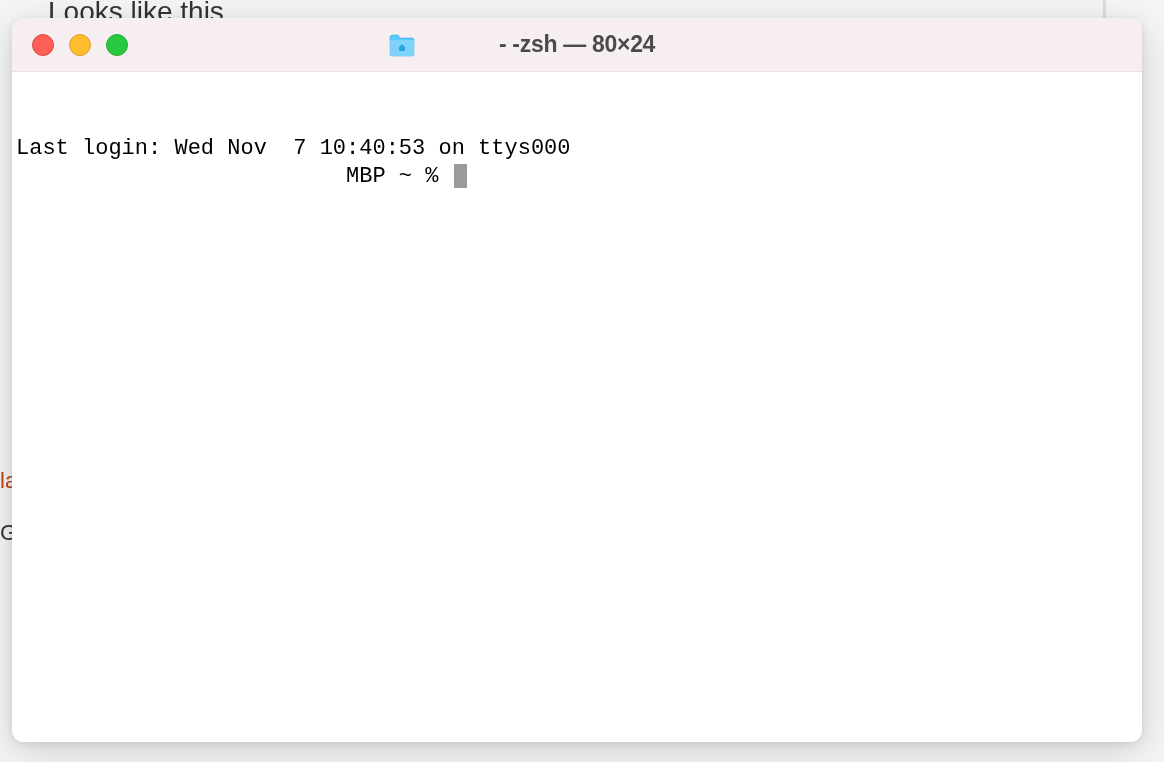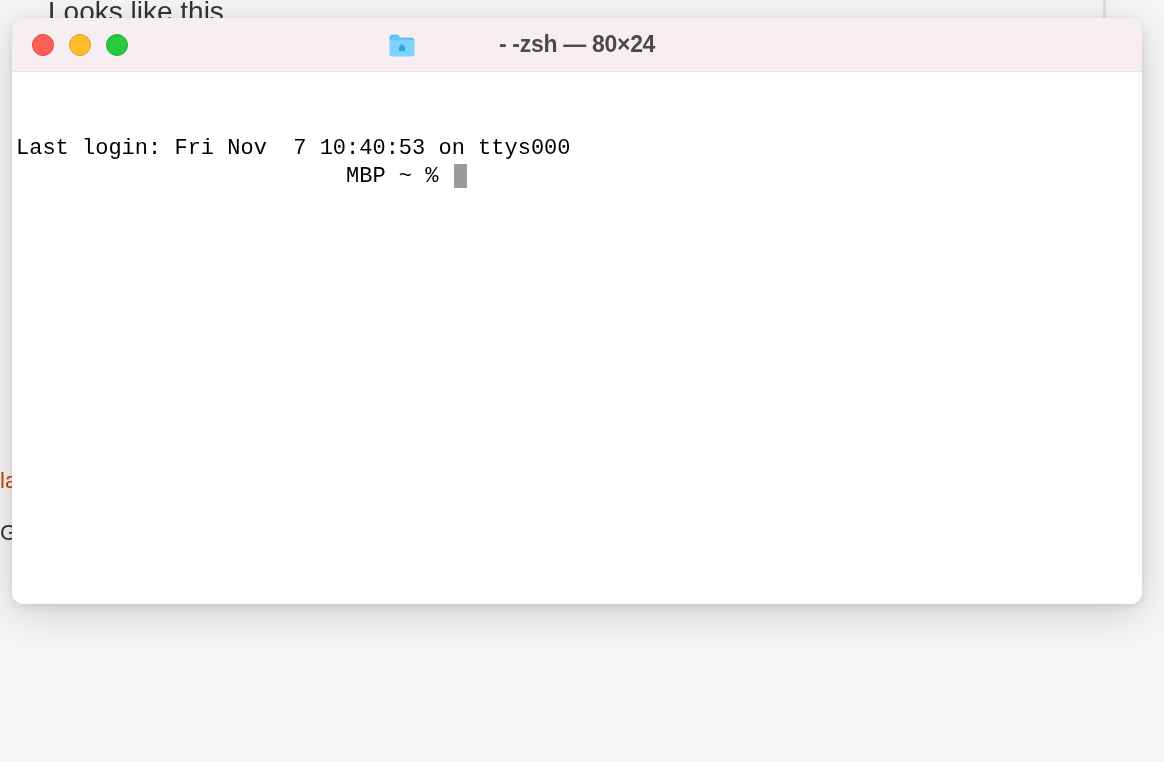--- a/index.html
+++ b/index.html
@@ -43,21 +43,21 @@
       right: 58px;
       width: 3px;
       height: 20px;
       background: #ddd;
     }
     .terminal-window {
       position: absolute;
       top: 18px;
       left: 12px;
       width: 1130px;
-      height: 586px;
+      height: 724px;
       background: #ffffff;
       border-radius: 12px;
       box-shadow: 0 10px 40px rgba(0,0,0,0.15), 0 2px 8px rgba(0,0,0,0.1);
       overflow: hidden;
       display: flex;
       flex-direction: column;
     }
     .titlebar {
       height: 54px;
       background: #f7eef1;
@@ -154,15 +154,15 @@
     <div class="proxy-icon">
       <svg viewBox="0 0 28 24" width="28" height="24">
         <path d="M 2 7 L 2 21 C 2 22 3 23 4 23 L 24 23 C 25 23 26 22 26 21 L 26 7 C 26 6 25 5 24 5 L 12 5 L 10 2 L 4 2 C 3 2 2 3 2 4 Z" fill="#5ac8fa" stroke="#2ba7e0" stroke-width="0.5"></path>
         <path d="M 2 7 L 26 7 L 26 21 C 26 22 25 23 24 23 L 4 23 C 3 23 2 22 2 21 Z" fill="#7dd3fc"></path>
         <path d="M 11 18 L 11 14 L 14 11 L 17 14 L 17 18 Z M 13 18 L 13 15.5 L 15 15.5 L 15 18 Z" fill="#2ba7e0"></path>
       </svg>
     </div>
     <div class="window-title">- -zsh — 80×24</div>
   </div>
   <div class="terminal-body">
-    <span class="terminal-line">Last login: Fri Nov  7 10:40:53 on ttys000</span><span class="prompt-line"><span class="prompt-prefix">                         MBP ~ % </span><span class="cursor-block"></span></span>
+    <span class="terminal-line">Last login: Wed Nov  7 10:40:53 on ttys000</span><span class="prompt-line"><span class="prompt-prefix">                         MBP ~ % </span><span class="cursor-block"></span></span>
   </div>
 </div>
 
 </body></html>

